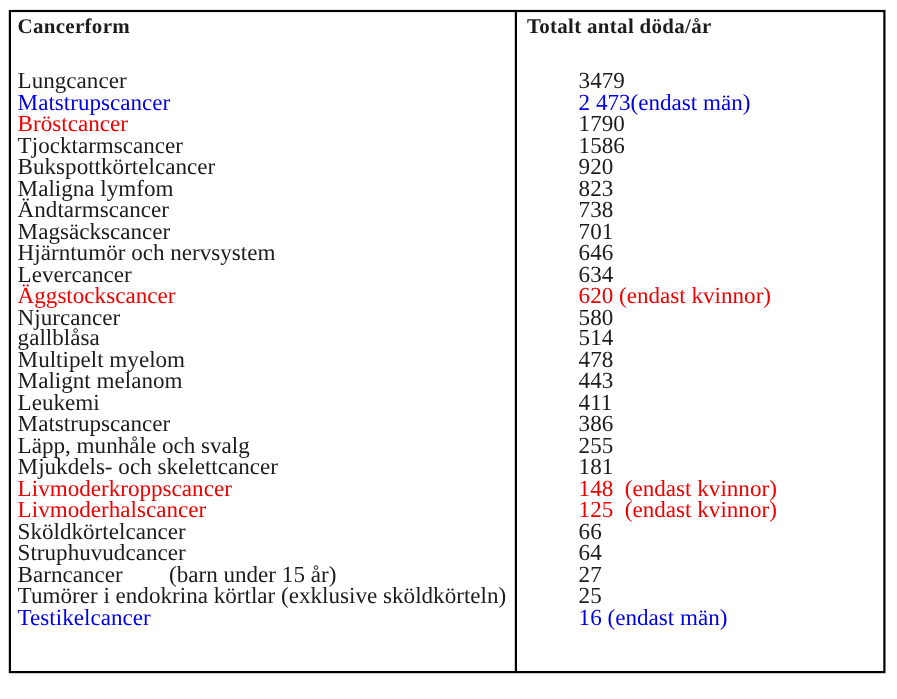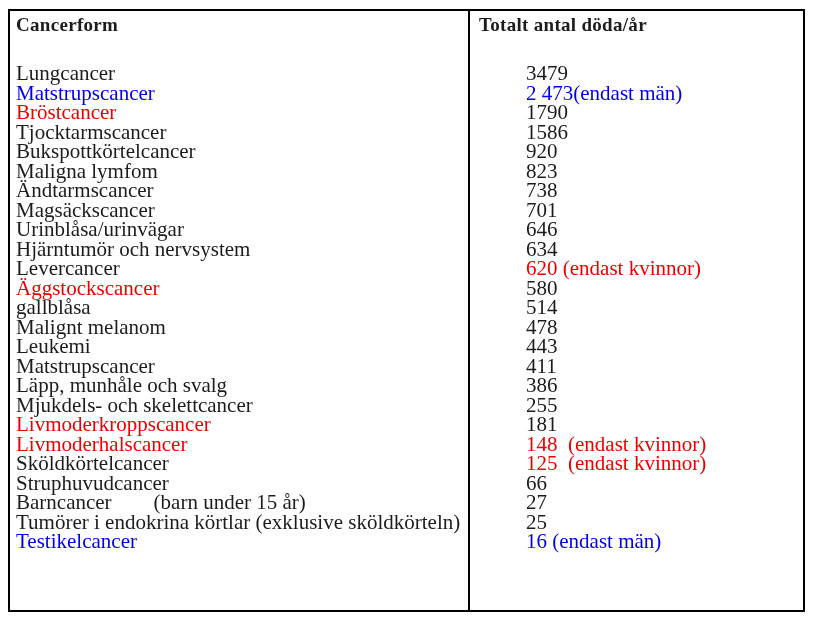--- a/index.html
+++ b/index.html
@@ -77,25 +77,26 @@
       <div class="th">Cancerform</div>
       <div id="body-left">
           <div class="cell c-black">Lungcancer</div>
           <div class="cell c-blue">Matstrupscancer</div>
           <div class="cell c-red">Bröstcancer</div>
           <div class="cell c-black">Tjocktarmscancer</div>
           <div class="cell c-black">Bukspottkörtelcancer</div>
           <div class="cell c-black">Maligna lymfom</div>
           <div class="cell c-black">Ändtarmscancer</div>
           <div class="cell c-black">Magsäckscancer</div>
-          <div class="cell c-black">Urinblåsa/urinvägar</div>
           <div class="cell c-black">Hjärntumör och nervsystem</div>
           <div class="cell c-black">Levercancer</div>
           <div class="cell c-red">Äggstockscancer</div>
+          <div class="cell c-black">Njurcancer</div>
           <div class="cell c-black">gallblåsa</div>
+          <div class="cell c-black">Multipelt myelom</div>
           <div class="cell c-black">Malignt melanom</div>
           <div class="cell c-black">Leukemi</div>
           <div class="cell c-black">Matstrupscancer</div>
           <div class="cell c-black">Läpp, munhåle och svalg</div>
           <div class="cell c-black">Mjukdels- och skelettcancer</div>
           <div class="cell c-red">Livmoderkroppscancer</div>
           <div class="cell c-red">Livmoderhalscancer</div>
           <div class="cell c-black">Sköldkörtelcancer</div>
           <div class="cell c-black">Struphuvudcancer</div>
           <div class="cell c-black">Barncancer        (barn under 15 år)</div>
@@ -121,19 +122,20 @@
           <div class="cell"><span class="c-black">514</span></div>
           <div class="cell"><span class="c-black">478</span></div>
           <div class="cell"><span class="c-black">443</span></div>
           <div class="cell"><span class="c-black">411</span></div>
           <div class="cell"><span class="c-black">386</span></div>
           <div class="cell"><span class="c-black">255</span></div>
           <div class="cell"><span class="c-black">181</span></div>
           <div class="cell"><span class="c-red">148  (endast kvinnor)</span></div>
           <div class="cell"><span class="c-red">125  (endast kvinnor)</span></div>
           <div class="cell"><span class="c-black">66</span></div>
+          <div class="cell"><span class="c-black">64</span></div>
           <div class="cell"><span class="c-black">27</span></div>
           <div class="cell"><span class="c-black">25</span></div>
           <div class="cell"><span class="c-blue">16 (endast män)</span></div>
         </div>
     </div>
   </div>
 </div>
 
 </body></html>

